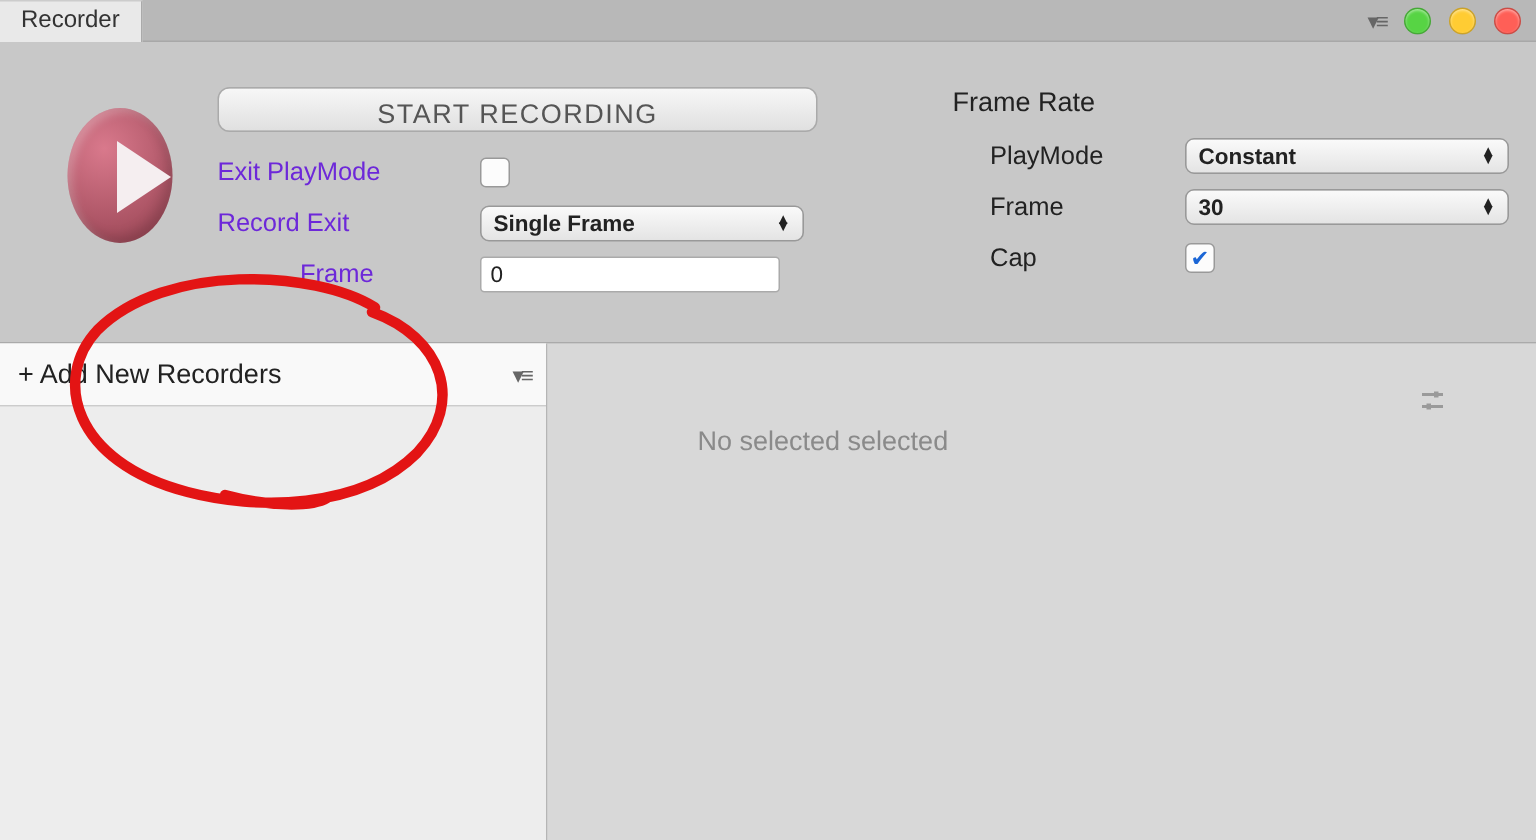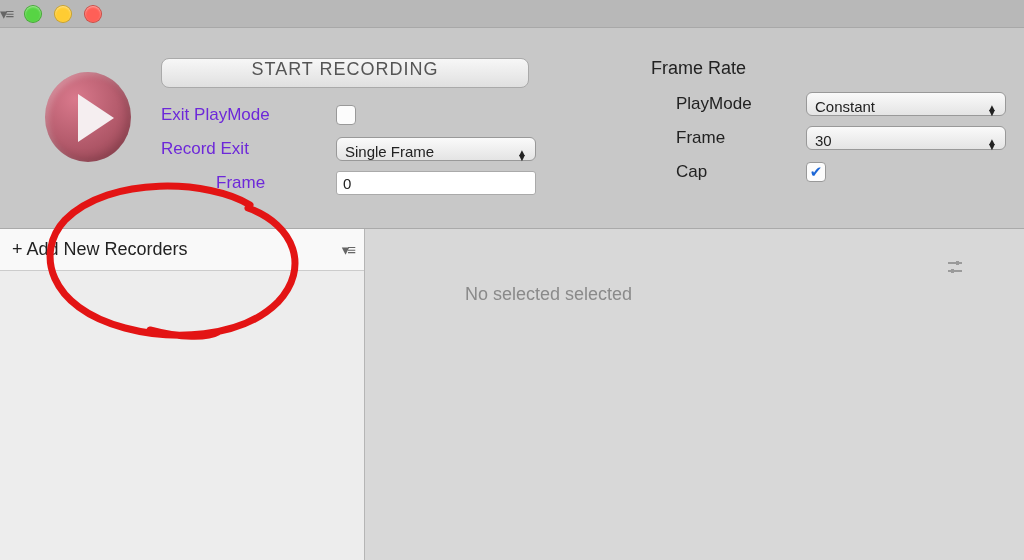--- a/index.html
+++ b/index.html
@@ -48,42 +48,42 @@
   }
   .play-btn::after {
     content: ""; position: absolute; left: 33px; top: 22px;
     width: 0; height: 0;
     border-left: 36px solid #f5eef0;
     border-top: 24px solid transparent;
     border-bottom: 24px solid transparent;
   }
   .controls-left { flex: 0 0 430px; }
   .start-btn {
-    width: 368px; height: 30px;
+    width: 400px; height: 30px;
     background: linear-gradient(#f7f7f7,#e0e0e0);
     border: 1px solid #aaa; border-radius: 8px;
     color: #555; font-size: 18px; letter-spacing: 1px;
-    display:flex; align-items:flex-start; justify-content:center;
+    display:flex; align-items:flex-end; justify-content:center;
     margin-bottom: 10px;
   }
   .row { display: flex; align-items: center; height: 34px; }
   .label { width: 175px; font-size: 17px; color: #6d28d9; }
   .label-indent { padding-left: 55px; }
   .checkbox {
     width: 20px; height: 20px; background: #fcfcfc;
     border: 1px solid #999; border-radius: 4px;
     display:inline-flex; align-items:center; justify-content:center;
     font-size: 15px; color: #1b66d6;
   }
   .dropdown {
-    width: 200px; height: 24px;
+    width: 216px; height: 24px;
     background: linear-gradient(#fafafa,#e4e4e4);
     border: 1px solid #999; border-radius: 6px;
-    padding: 0 8px; display: flex; align-items: flex-end; justify-content: space-between;
-    font-size: 15px; color: #222;
+    padding: 0 8px; display: flex; align-items: center; justify-content: space-between;
+    font-size: 15px; color: #222; font-weight: bold;
   }
   .dd-arrows { font-size: 10px; line-height: 5px; color: #222; display:flex; flex-direction:column; }
   .input {
     width: 200px; height: 24px;
     background: #fff; border: 1px solid #aaa; border-radius: 3px;
     padding: 0 6px; font-size: 15px; color: #222;
     display:flex; align-items:center;
   }
   .controls-right { flex: 1; padding-left: 30px; }
   .section-title { font-size: 18px; color: #222; margin-bottom: 8px; }
@@ -117,20 +117,23 @@
 
   
   .annot { position: absolute; pointer-events: none; z-index: 50; }
 </style>
 </head>
 <body>
 
 <div class="window">
 
   <div class="titlebar">
+    <div class="tab">
+      <span>Recorder</span>
+    </div>
     <div class="right-controls">
       <span class="popup-icon">▾≡</span>
       <span class="mac-dot dot-green"></span>
       <span class="mac-dot dot-yellow"></span>
       <span class="mac-dot dot-red"></span>
     </div>
   </div>
 
   <div class="top-panel">
     <div class="play-btn"></div>

